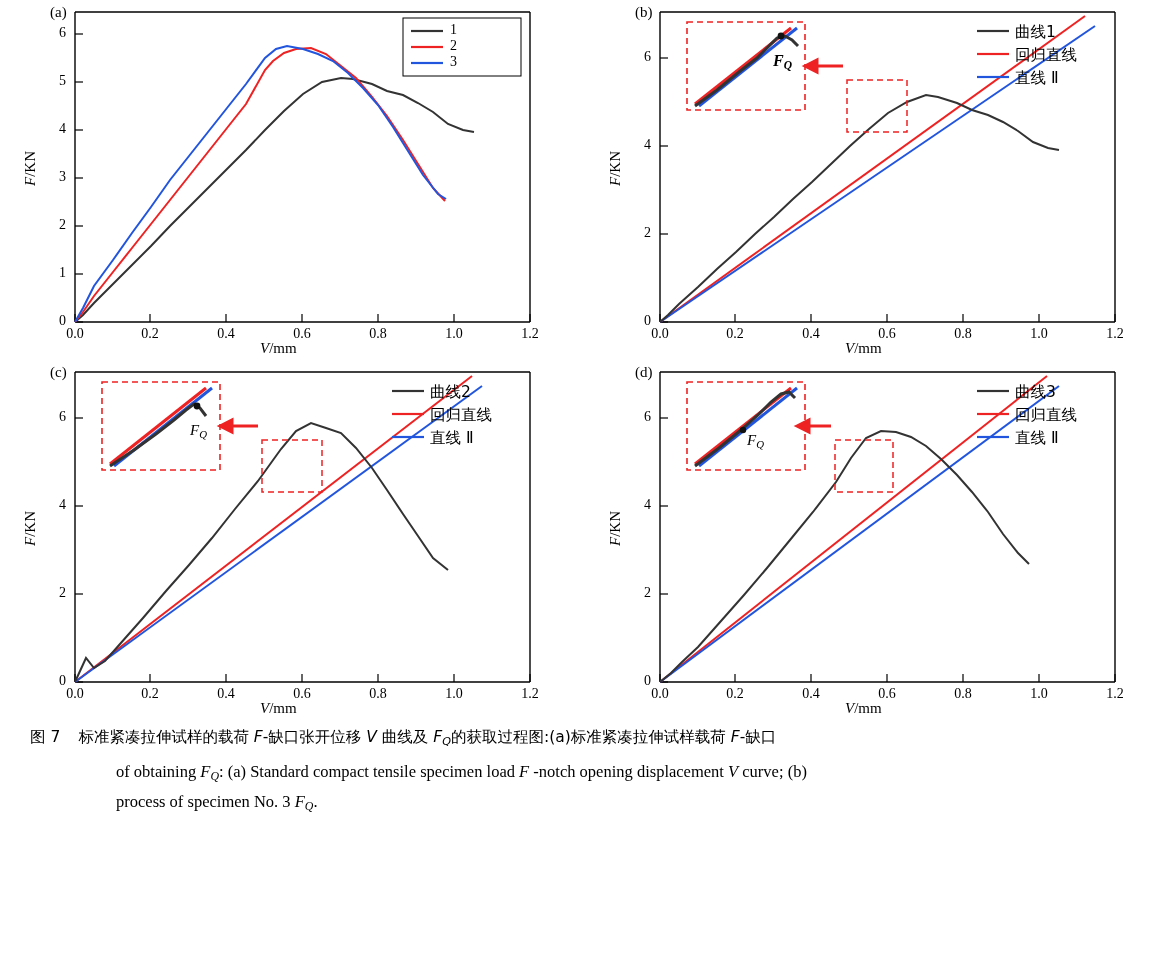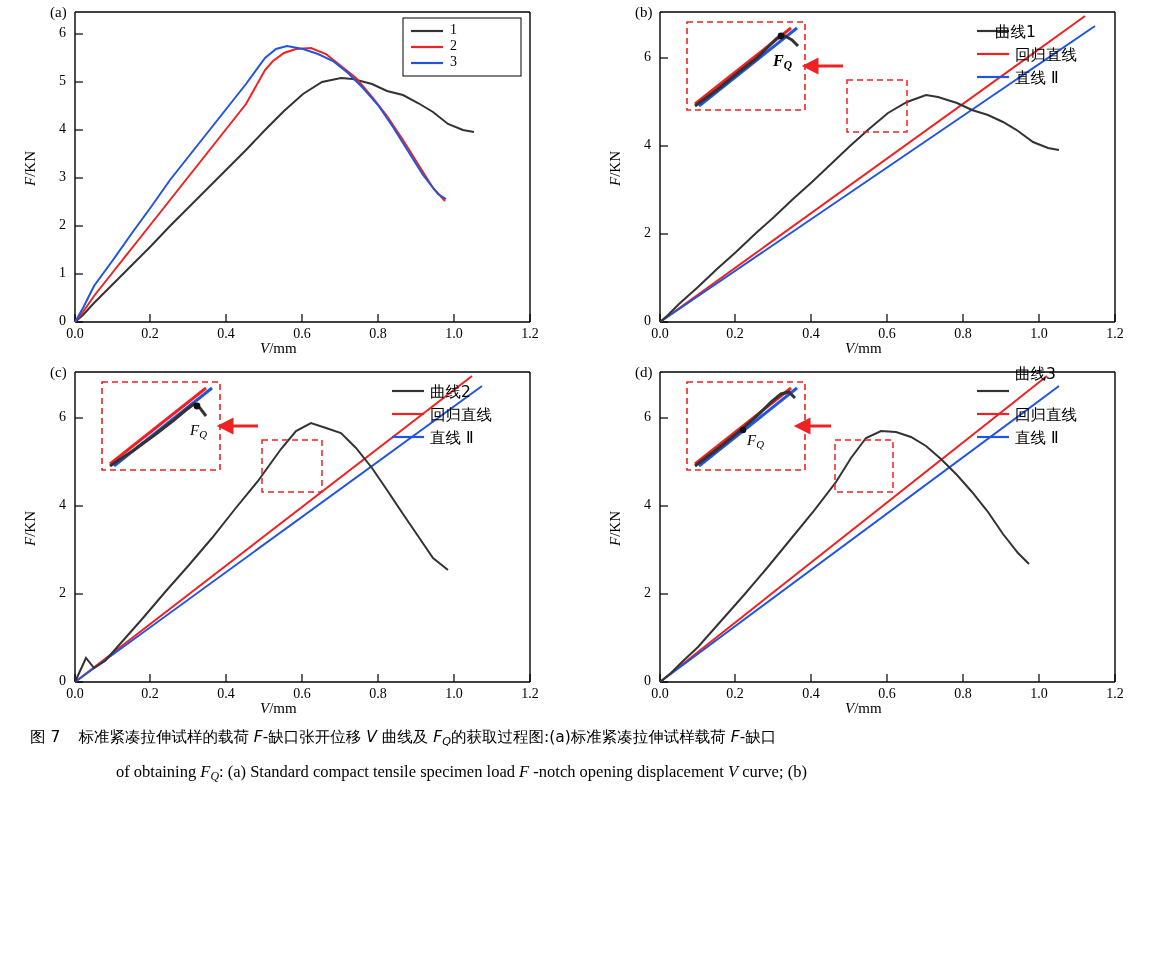--- a/index.html
+++ b/index.html
@@ -171,21 +171,21 @@
 
       <g>
         <line x1="382" y1="31" x2="414" y2="31" stroke="#333333" stroke-width="2.2"></line>
         <line x1="382" y1="54" x2="414" y2="54" stroke="#ee2222" stroke-width="2.2"></line>
         <line x1="382" y1="77" x2="414" y2="77" stroke="#2255dd" stroke-width="2.2"></line>
       </g>
     </svg>
 
     <div class="panel-label" style="left:40px;top:4px;">(b)</div>
 
-    <div class="cn" style="position:absolute;left:400px;top:22px;">曲线1</div>
+    <div class="cn" style="position:absolute;left:420px;top:22px;">曲线1</div>
     <div class="cn" style="position:absolute;left:420px;top:45px;">回归直线</div>
     <div class="cn" style="position:absolute;left:420px;top:68px;">直线 Ⅱ</div>
 
     <div style="position:absolute;left:178px;top:52px;font-size:16px;font-weight:bold;"><i>F</i><span class="sub">Q</span></div>
 
     <div style="position:absolute;left:47px;top:326px;width:36px;text-align:center;font-size:14px;">0.0</div>
     <div style="position:absolute;left:122px;top:326px;width:36px;text-align:center;font-size:14px;">0.2</div>
     <div style="position:absolute;left:198px;top:326px;width:36px;text-align:center;font-size:14px;">0.4</div>
     <div style="position:absolute;left:274px;top:326px;width:36px;text-align:center;font-size:14px;">0.6</div>
     <div style="position:absolute;left:350px;top:326px;width:36px;text-align:center;font-size:14px;">0.8</div>
@@ -311,21 +311,21 @@
       </g>
       <g>
         <line x1="382" y1="31" x2="414" y2="31" stroke="#333333" stroke-width="2.2"></line>
         <line x1="382" y1="54" x2="414" y2="54" stroke="#ee2222" stroke-width="2.2"></line>
         <line x1="382" y1="77" x2="414" y2="77" stroke="#2255dd" stroke-width="2.2"></line>
       </g>
     </svg>
 
     <div class="panel-label" style="left:40px;top:4px;">(d)</div>
 
-    <div class="cn" style="position:absolute;left:420px;top:4px;text-align:right;">曲线3</div>
+    <div class="cn" style="position:absolute;left:420px;top:22px;text-align:right;">曲线3</div>
     <div class="cn" style="position:absolute;left:420px;top:45px;">回归直线</div>
     <div class="cn" style="position:absolute;left:420px;top:68px;">直线 Ⅱ</div>
 
     <div style="position:absolute;left:152px;top:72px;font-size:15px;"><i>F</i><span class="sub">Q</span></div>
 
     <div style="position:absolute;left:47px;top:326px;width:36px;text-align:center;font-size:14px;">0.0</div>
     <div style="position:absolute;left:122px;top:326px;width:36px;text-align:center;font-size:14px;">0.2</div>
     <div style="position:absolute;left:198px;top:326px;width:36px;text-align:center;font-size:14px;">0.4</div>
     <div style="position:absolute;left:274px;top:326px;width:36px;text-align:center;font-size:14px;">0.6</div>
     <div style="position:absolute;left:350px;top:326px;width:36px;text-align:center;font-size:14px;">0.8</div>
@@ -349,15 +349,18 @@
     <span class="cn-line">
       <span class="cn">图 7</span>
       <span style="display:inline-block;width:14px;"></span><span class="cn">标准紧凑拉伸试样的载荷 <i>F</i>-缺口张开位移 <i>V</i> 曲线及 <i>F</i><span class="sub">Q</span>的获取过程图:(a)标准紧凑拉伸试样载荷 <i>F</i>-缺口</span>
     </span>
   </div>
 
   <div class="en-block">
     <span class="en-line indent">
       <span>of obtaining <i>F</i><span class="sub">Q</span>: (a) Standard compact tensile specimen load <i>F</i> -notch opening displacement <i>V</i> curve; (b)</span>
     </span>
+    <span class="en-line indent">
+      <span>process of specimen No. 3 <i>F</i><span class="sub">Q</span>.</span>
+    </span>
   </div>
 
 </div>
 
 </body></html>

